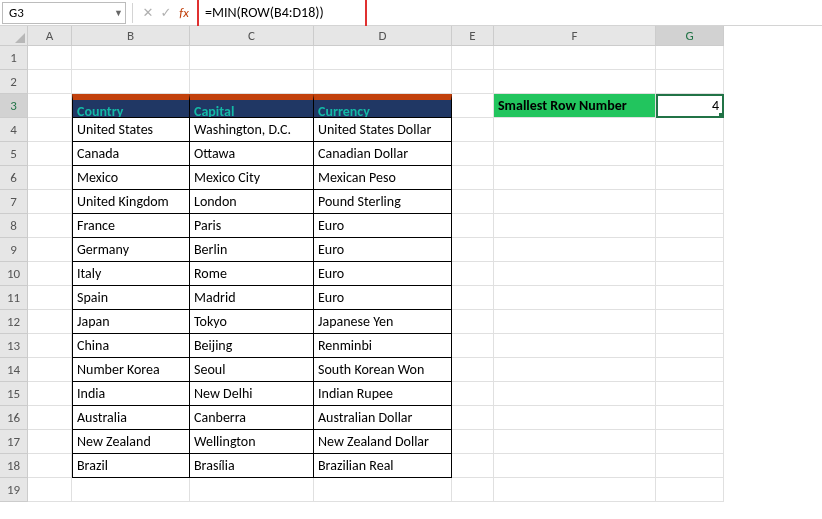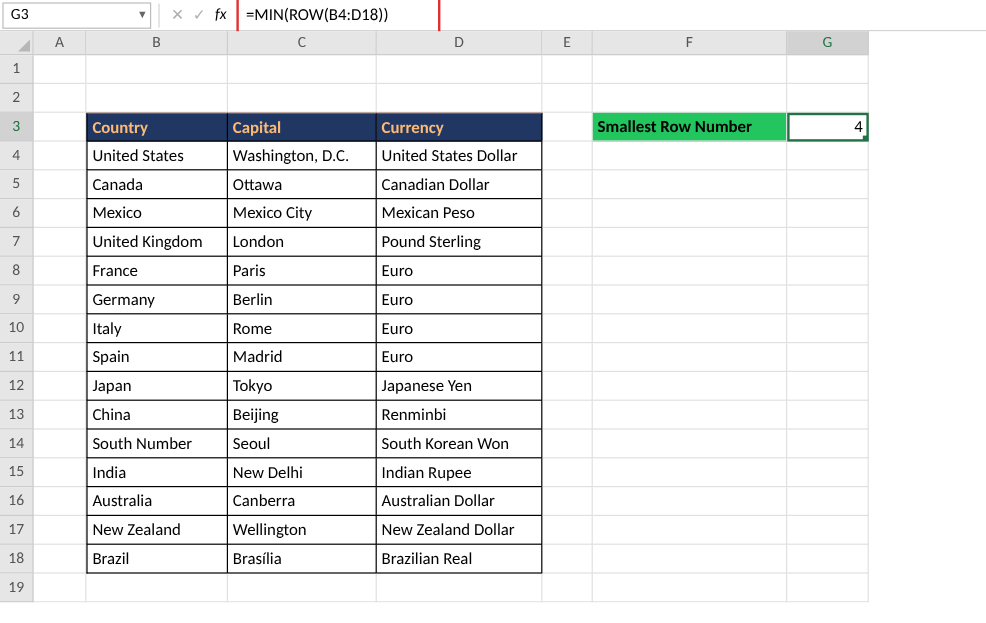--- a/index.html
+++ b/index.html
@@ -2,36 +2,36 @@
 <html><head>
   <meta charset="utf-8">
   <style>
     * { box-sizing: border-box; margin: 0; padding: 0; }
     body { font-family: Calibri, Arial, sans-serif; font-size: 14px; background: #fff; color: #000; user-select: none; }
     .formula-bar { display: flex; align-items: center; height: 26px; border-bottom: 1px solid #d4d4d4; background: #fff; }
     .name-box { width: 124px; height: 22px; margin: 2px 0 2px 2px; border: 1px solid #bcbcbc; display: flex; align-items: center; padding: 0 6px; font-size: 13px; position: relative; }
     .name-box-dd { position: absolute; right: 2px; font-size: 9px; color: #666; }
     .fb-sep { width: 1px; height: 20px; background: #d4d4d4; margin: 0 6px; }
     .fb-icon { width: 18px; text-align: center; color: #b0b0b0; font-size: 13px; }
-    .fx { font-style: italic; font-size: 13px; color: #000000; width: 18px; text-align: center; }
+    .fx { font-style: italic; font-size: 13px; color: #c2410c; width: 18px; text-align: center; }
     .formula-input-wrapper { flex: 1; padding: 0 4px; display: flex; align-items: center; }
     .formula-input { border: 2px solid #e03030; padding: 1px 6px; height: 36px; display: flex; align-items: center; font-size: 14px; min-width: 170px; }
     .grid-container { position: relative; }
     .corner { position: absolute; left: 0; top: 0; width: 28px; height: 20px; background: #e6e6e6; border-right: 1px solid #ccc; border-bottom: 1px solid #ccc; }
     .corner::after { content: ""; position: absolute; right: 2px; bottom: 2px; width: 0; height: 0; border-style: solid; border-width: 0 0 10px 10px; border-color: transparent transparent #b7b7b7 transparent; }
     .col-headers { display: flex; margin-left: 28px; height: 20px; }
     .col-h { background: #e6e6e6; border-right: 1px solid #ccc; border-bottom: 1px solid #ccc; text-align: center; font-size: 13px; color: #555; line-height: 20px; }
     .col-h.active { background: #d2d2d2; color: #217346; }
     .row-headers { position: absolute; left: 0; top: 20px; width: 28px; }
     .row-h { height: 24px; background: #e6e6e6; border-right: 1px solid #ccc; border-bottom: 1px solid #ccc; text-align: center; font-size: 13px; color: #555; line-height: 24px; }
     .row-h.active { background: #d2d2d2; color: #217346; }
     .cells { margin-left: 28px; }
     .row { display: flex; height: 24px; }
     .cell { border-right: 1px solid #e0e0e0; border-bottom: 1px solid #e0e0e0; padding: 0 4px; line-height: 23px; overflow: hidden; white-space: nowrap; font-size: 14px; }
-    .hdr-cell { background: #203764; color: #fdba74; font-weight: bold; border-right: 1px solid #000; border-bottom: 1px solid #000; border-top: 1px solid #c2410c; }
+    .hdr-cell { background: #203764; color: #14b8a6; font-weight: bold; border-right: 1px solid #000; border-bottom: 1px solid #000; border-top: 6px solid #c2410c; }
     .tbl-cell { border-right: 1px solid #000; border-bottom: 1px solid #000; }
     .tbl-left { border-left: 1px solid #000; }
     .label-cell { background: #22c55e; font-weight: bold; }
     .selected { outline: 2px solid #217346; outline-offset: -2px; position: relative; text-align: right; }
     .selected::after { content: ""; position: absolute; right: -2px; bottom: -2px; width: 6px; height: 6px; background: #217346; }
     .wA { width: 44px; } .wB { width: 118px; } .wC { width: 124px; } .wD { width: 138px; } .wE { width: 42px; } .wF { width: 162px; } .wG { width: 68px; }
   </style>
 </head>
 <body>
 
@@ -196,21 +196,21 @@
         <div class="cell wA"></div>
         <div class="cell wB tbl-cell tbl-left">China</div>
         <div class="cell wC tbl-cell">Beijing</div>
         <div class="cell wD tbl-cell">Renminbi</div>
         <div class="cell wE"></div>
         <div class="cell wF"></div>
         <div class="cell wG"></div>
       </div>
       <div class="row">
         <div class="cell wA"></div>
-        <div class="cell wB tbl-cell tbl-left">South Number</div>
+        <div class="cell wB tbl-cell tbl-left">Number Korea</div>
         <div class="cell wC tbl-cell">Seoul</div>
         <div class="cell wD tbl-cell">South Korean Won</div>
         <div class="cell wE"></div>
         <div class="cell wF"></div>
         <div class="cell wG"></div>
       </div>
       <div class="row">
         <div class="cell wA"></div>
         <div class="cell wB tbl-cell tbl-left">India</div>
         <div class="cell wC tbl-cell">New Delhi</div>

